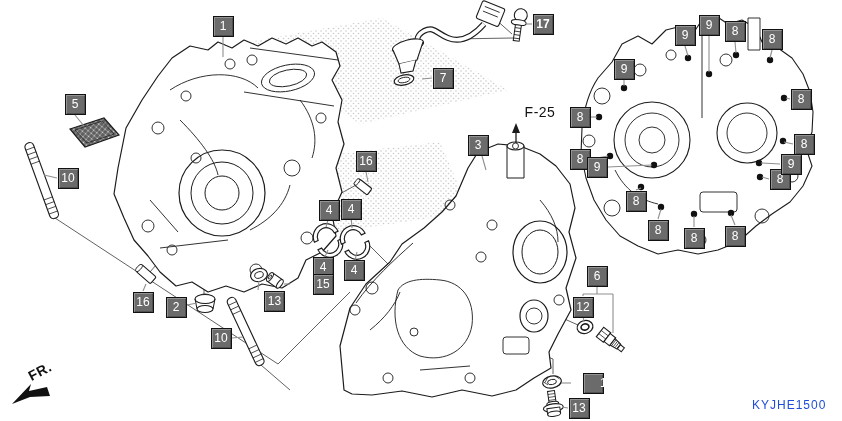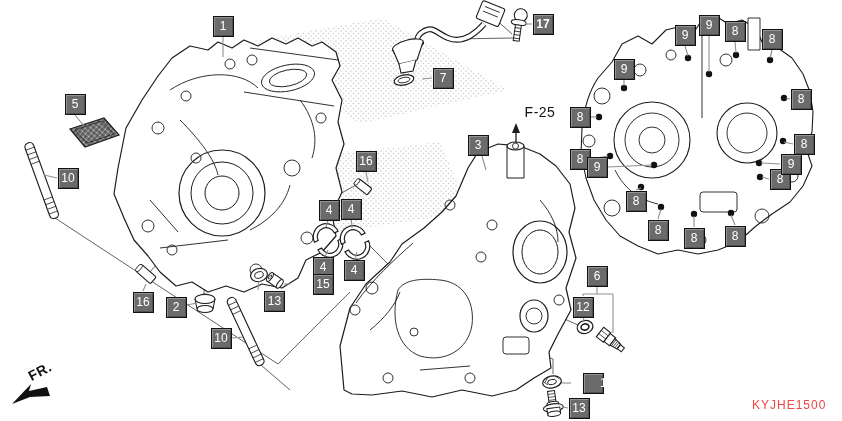--- a/index.html
+++ b/index.html
@@ -11,21 +11,21 @@
   .stage svg{position:absolute;left:0;top:0;}
   .callout{
     position:absolute;width:21px;height:21px;box-sizing:border-box;
     background:var(--callout-bg);border:1px solid var(--callout-border);
     color:var(--callout-text);font-size:12px;line-height:19px;text-align:center;
     box-shadow:inset 1px 1px 0 rgba(255,255,255,.28), inset -1px -1px 0 rgba(0,0,0,.25);
     user-select:none;
   }
   .lbl{position:absolute;color:#111;}
   .lbl.f25{left:516px;top:104px;width:48px;text-align:center;font-weight:normal;font-size:14px;letter-spacing:.5px;}
-  .lbl.code{left:752px;top:398px;font-size:12px;color:#ef4444;letter-spacing:1px;}
+  .lbl.code{left:752px;top:398px;font-size:12px;color:#1d4ed8;letter-spacing:1px;}
   .lbl.fr{left:33px;top:368px;font-weight:bold;font-size:14px;transform:rotate(-28deg);transform-origin:left bottom;letter-spacing:.5px;}
 </style>
 </head>
 <body>
 
 <div class="stage" id="stage" style="--callout-bg: #6b6b6b; --callout-border: #111111; --callout-text: #ffffff; --leader: #8f8f8f;">
 
   <svg width="842" height="421" viewBox="0 0 842 421">
     <defs>
       <pattern id="stip" width="5" height="5" patternUnits="userSpaceOnUse">

